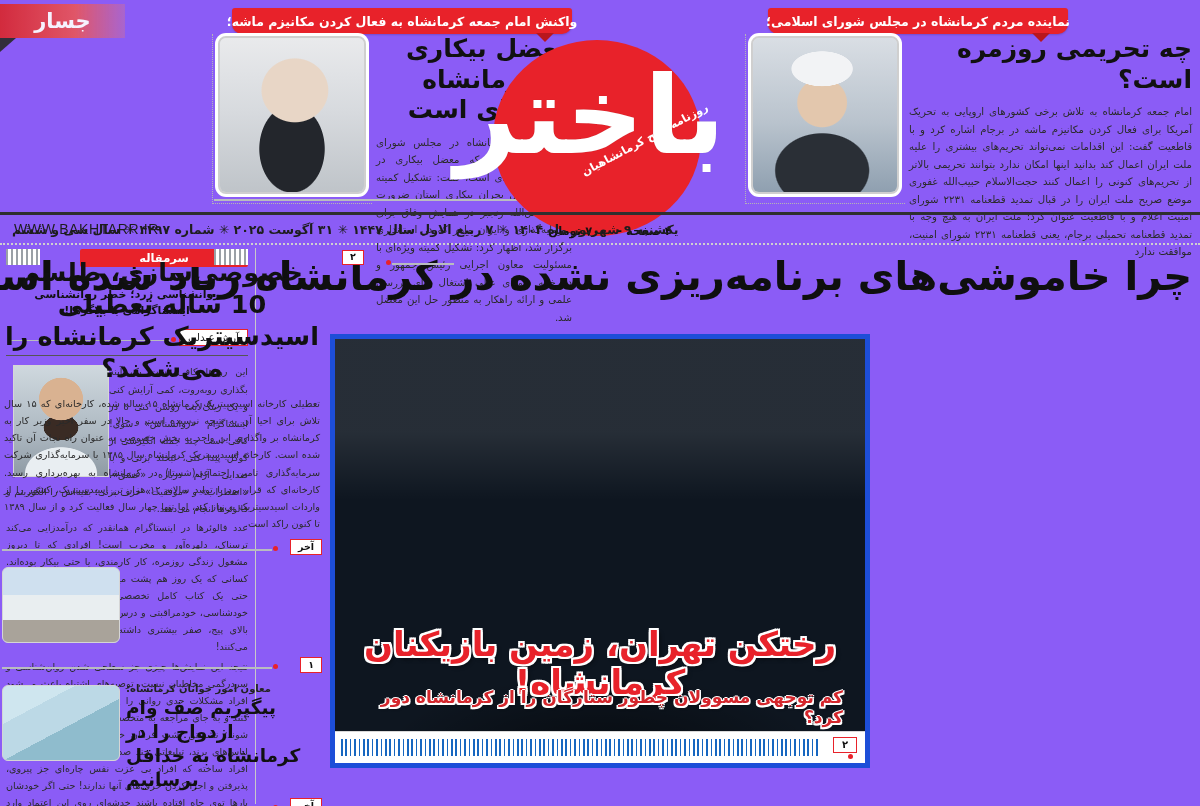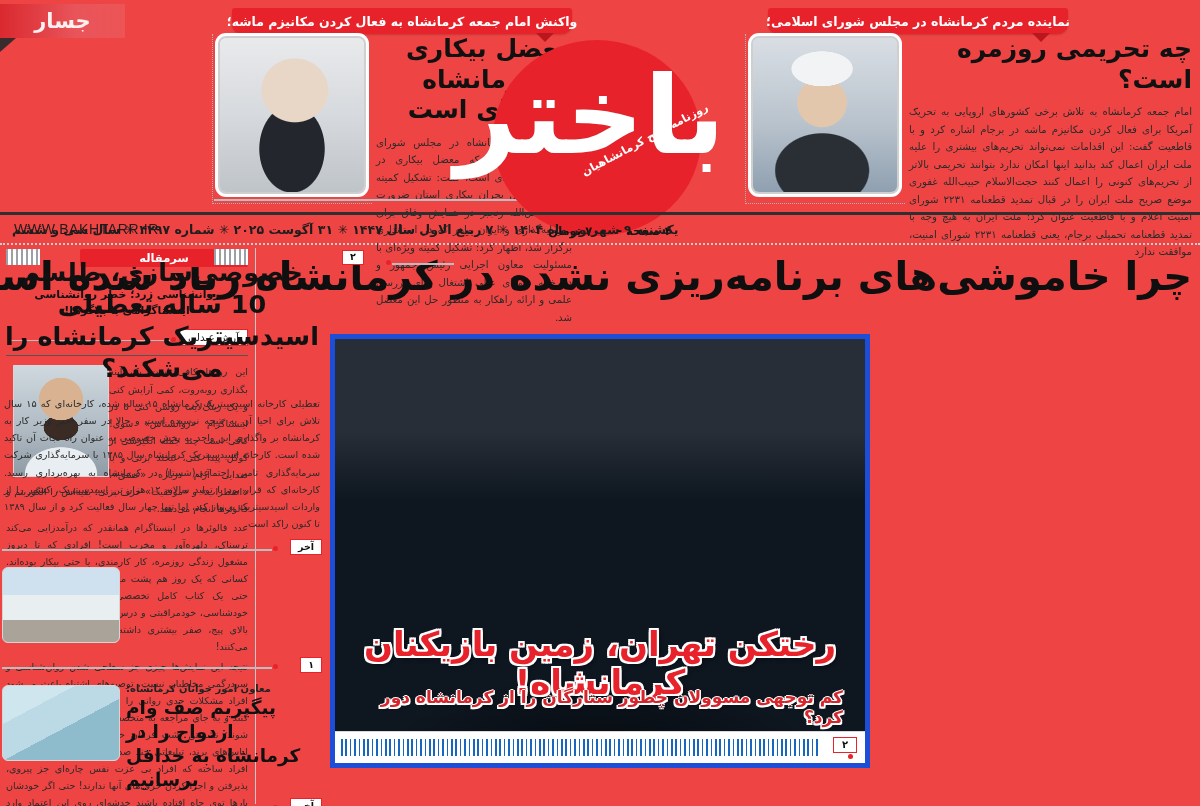--- a/index.html
+++ b/index.html
@@ -8,21 +8,21 @@
     background:#ffffff;
   }
   body{
     width:1200px; height:806px;
     font-family:"DejaVu Sans","Liberation Sans",sans-serif;
     direction:rtl;
     position:relative;
     overflow:hidden;
     color:#111;
   }
-  .page{ position:relative; width:1200px; height:806px; background:#ef4444; }
+  .page{ position:relative; width:1200px; height:806px; background:#8b5cf6; }
 
   
   .ribbon{
     position:absolute; height:26px;
     background:#e8222a; color:#fff;
     display:flex; align-items:center; justify-content:center;
     font-size:12.5px; font-weight:bold; letter-spacing:.2px;
     border-radius:3px 3px 10px 10px;
     box-shadow:0 1px 2px rgba(0,0,0,.18);
     white-space:nowrap;

